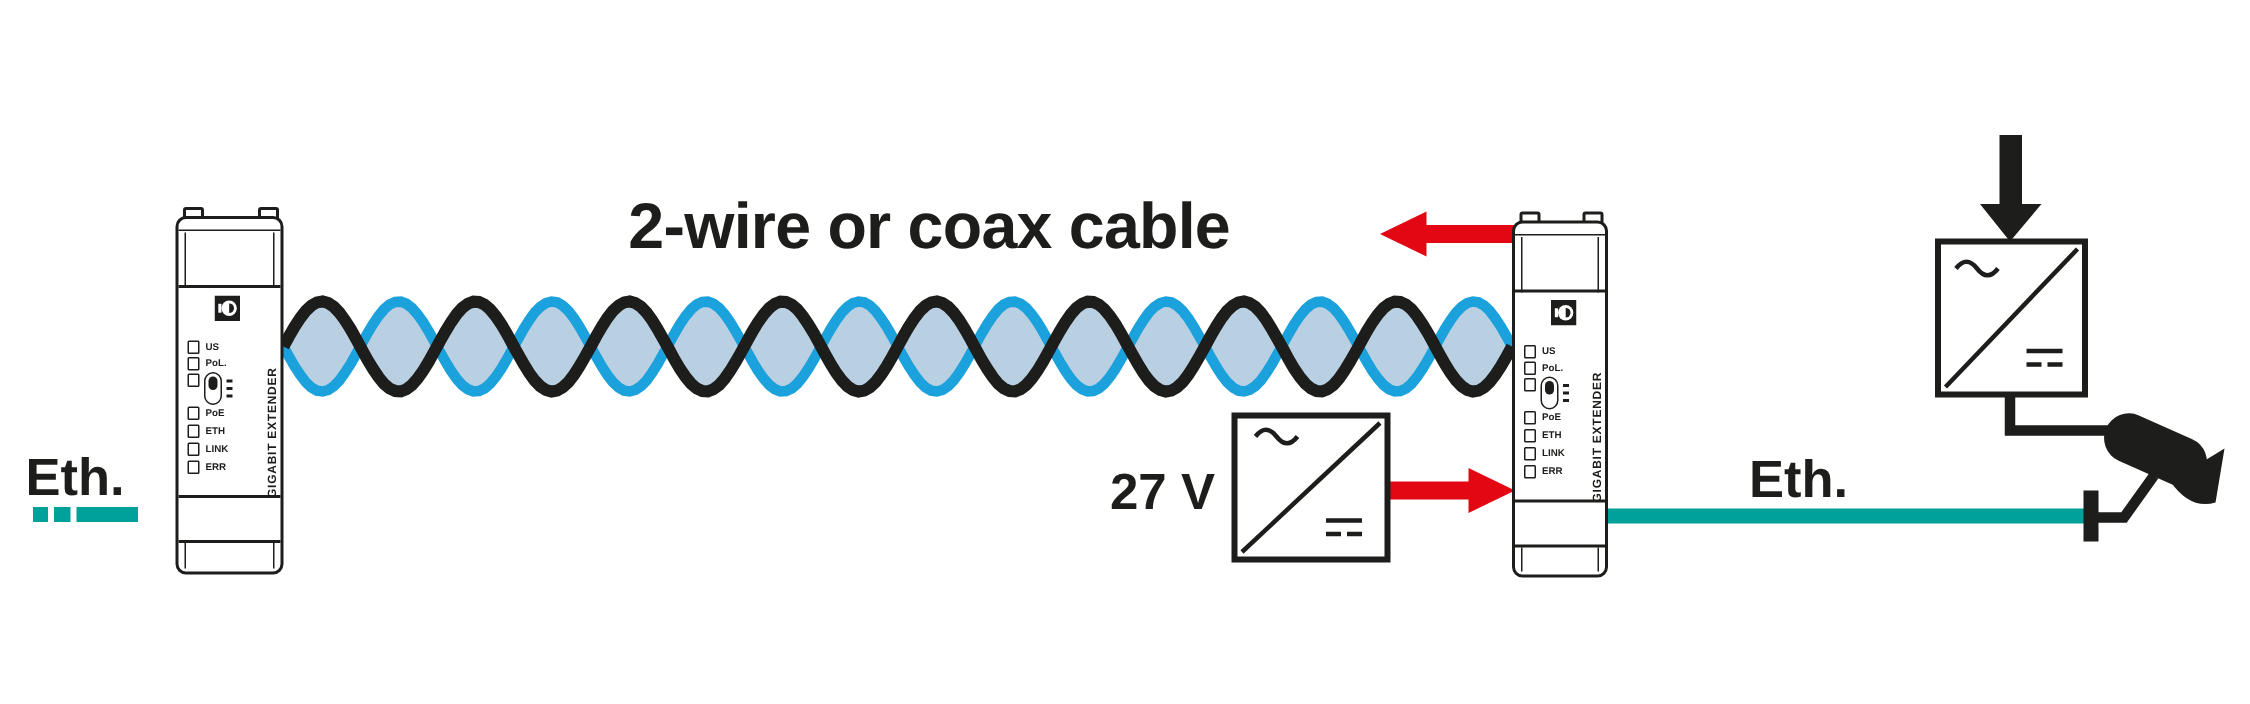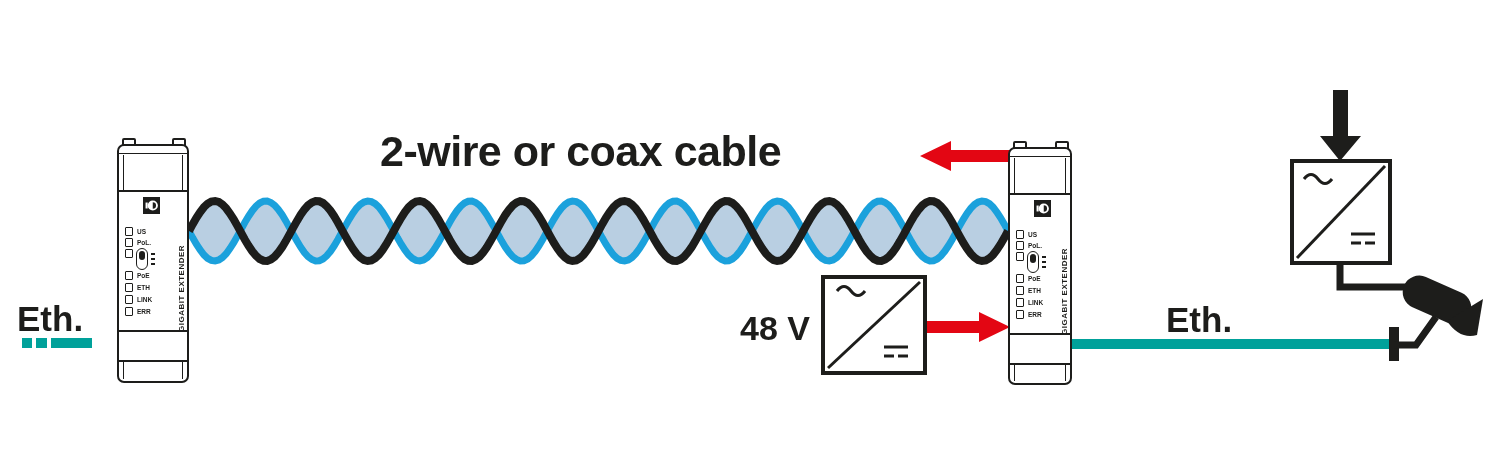--- a/index.html
+++ b/index.html
@@ -19,21 +19,21 @@
   .black-arrow{fill:var(--black);stroke:none;}
   .teal-line{stroke:var(--teal);stroke-width:10;fill:none;}
   .psu-box{fill:#fff;stroke:var(--black);stroke-width:4;}
   .psu-diag{stroke:var(--black);stroke-width:3;fill:none;}
   .psu-sym{stroke:var(--black);stroke-width:3;fill:none;}
   .cam-solid{fill:var(--black);stroke:none;}
   .cam-stroke{fill:none;stroke:var(--black);stroke-width:7;}
 
   
   .big-label{position:absolute;color:var(--black);font-weight:700;white-space:nowrap;}
-  #cable-title{left:380px;top:127px;width:440px;text-align:left;font-size:43px;letter-spacing:-0.5px;}
+  #cable-title{left:380px;top:127px;width:440px;text-align:right;font-size:43px;letter-spacing:-0.5px;}
   #pol-label{left:936px;top:100px;font-size:39px;}
   #v48-label{left:740px;top:309px;font-size:34px;}
   #eth-left-label{left:17px;top:299px;font-size:35px;}
   #eth-right-label{left:1166px;top:300px;font-size:35px;}
 
   
   .device{position:absolute;}
   .device .bump{position:absolute;top:0;width:14px;height:10px;background:#fff;
     border:2.5px solid var(--black);border-radius:2px;}
   .device .outline{position:absolute;left:0;right:0;top:6px;bottom:0;background:#fff;
@@ -186,17 +186,17 @@
       <div class="led" style="top:161px"></div>
       <div class="lbl" style="top:161px">ERR</div>
       <div class="div2"></div>
       <div class="div3"></div>
       <div class="bot-tick l"></div>
       <div class="bot-tick r"></div>
     </div>
   </div>
 
   <div class="big-label" id="cable-title">2-wire or coax cable</div>
-  <div class="big-label" id="v48-label">48 V</div>
+  <div class="big-label" id="v48-label">27 V</div>
   <div class="big-label" id="eth-left-label">Eth.</div>
   <div class="big-label" id="eth-right-label">Eth.</div>
 
 </div>
 
 </body></html>

